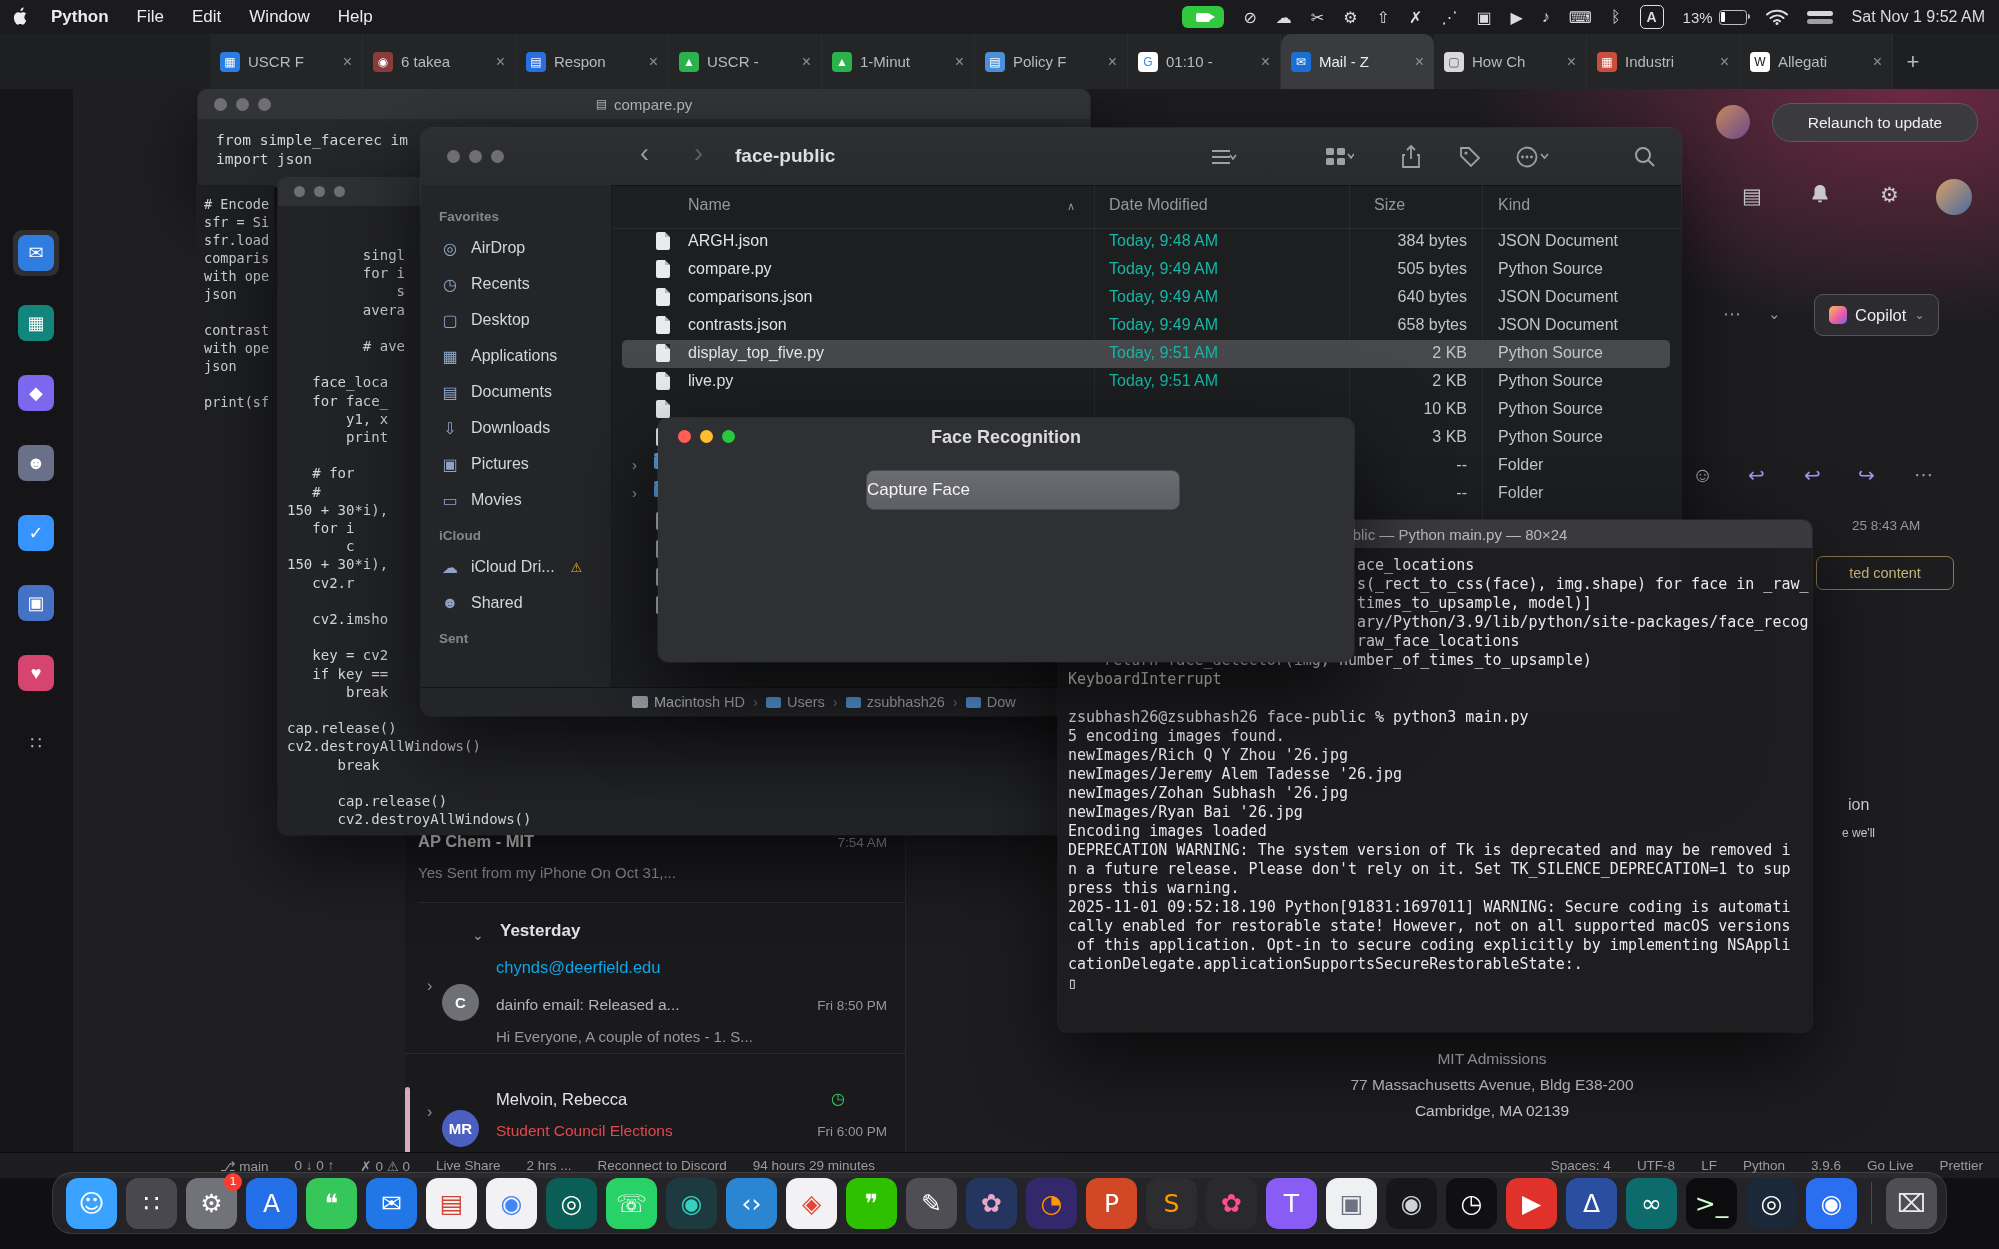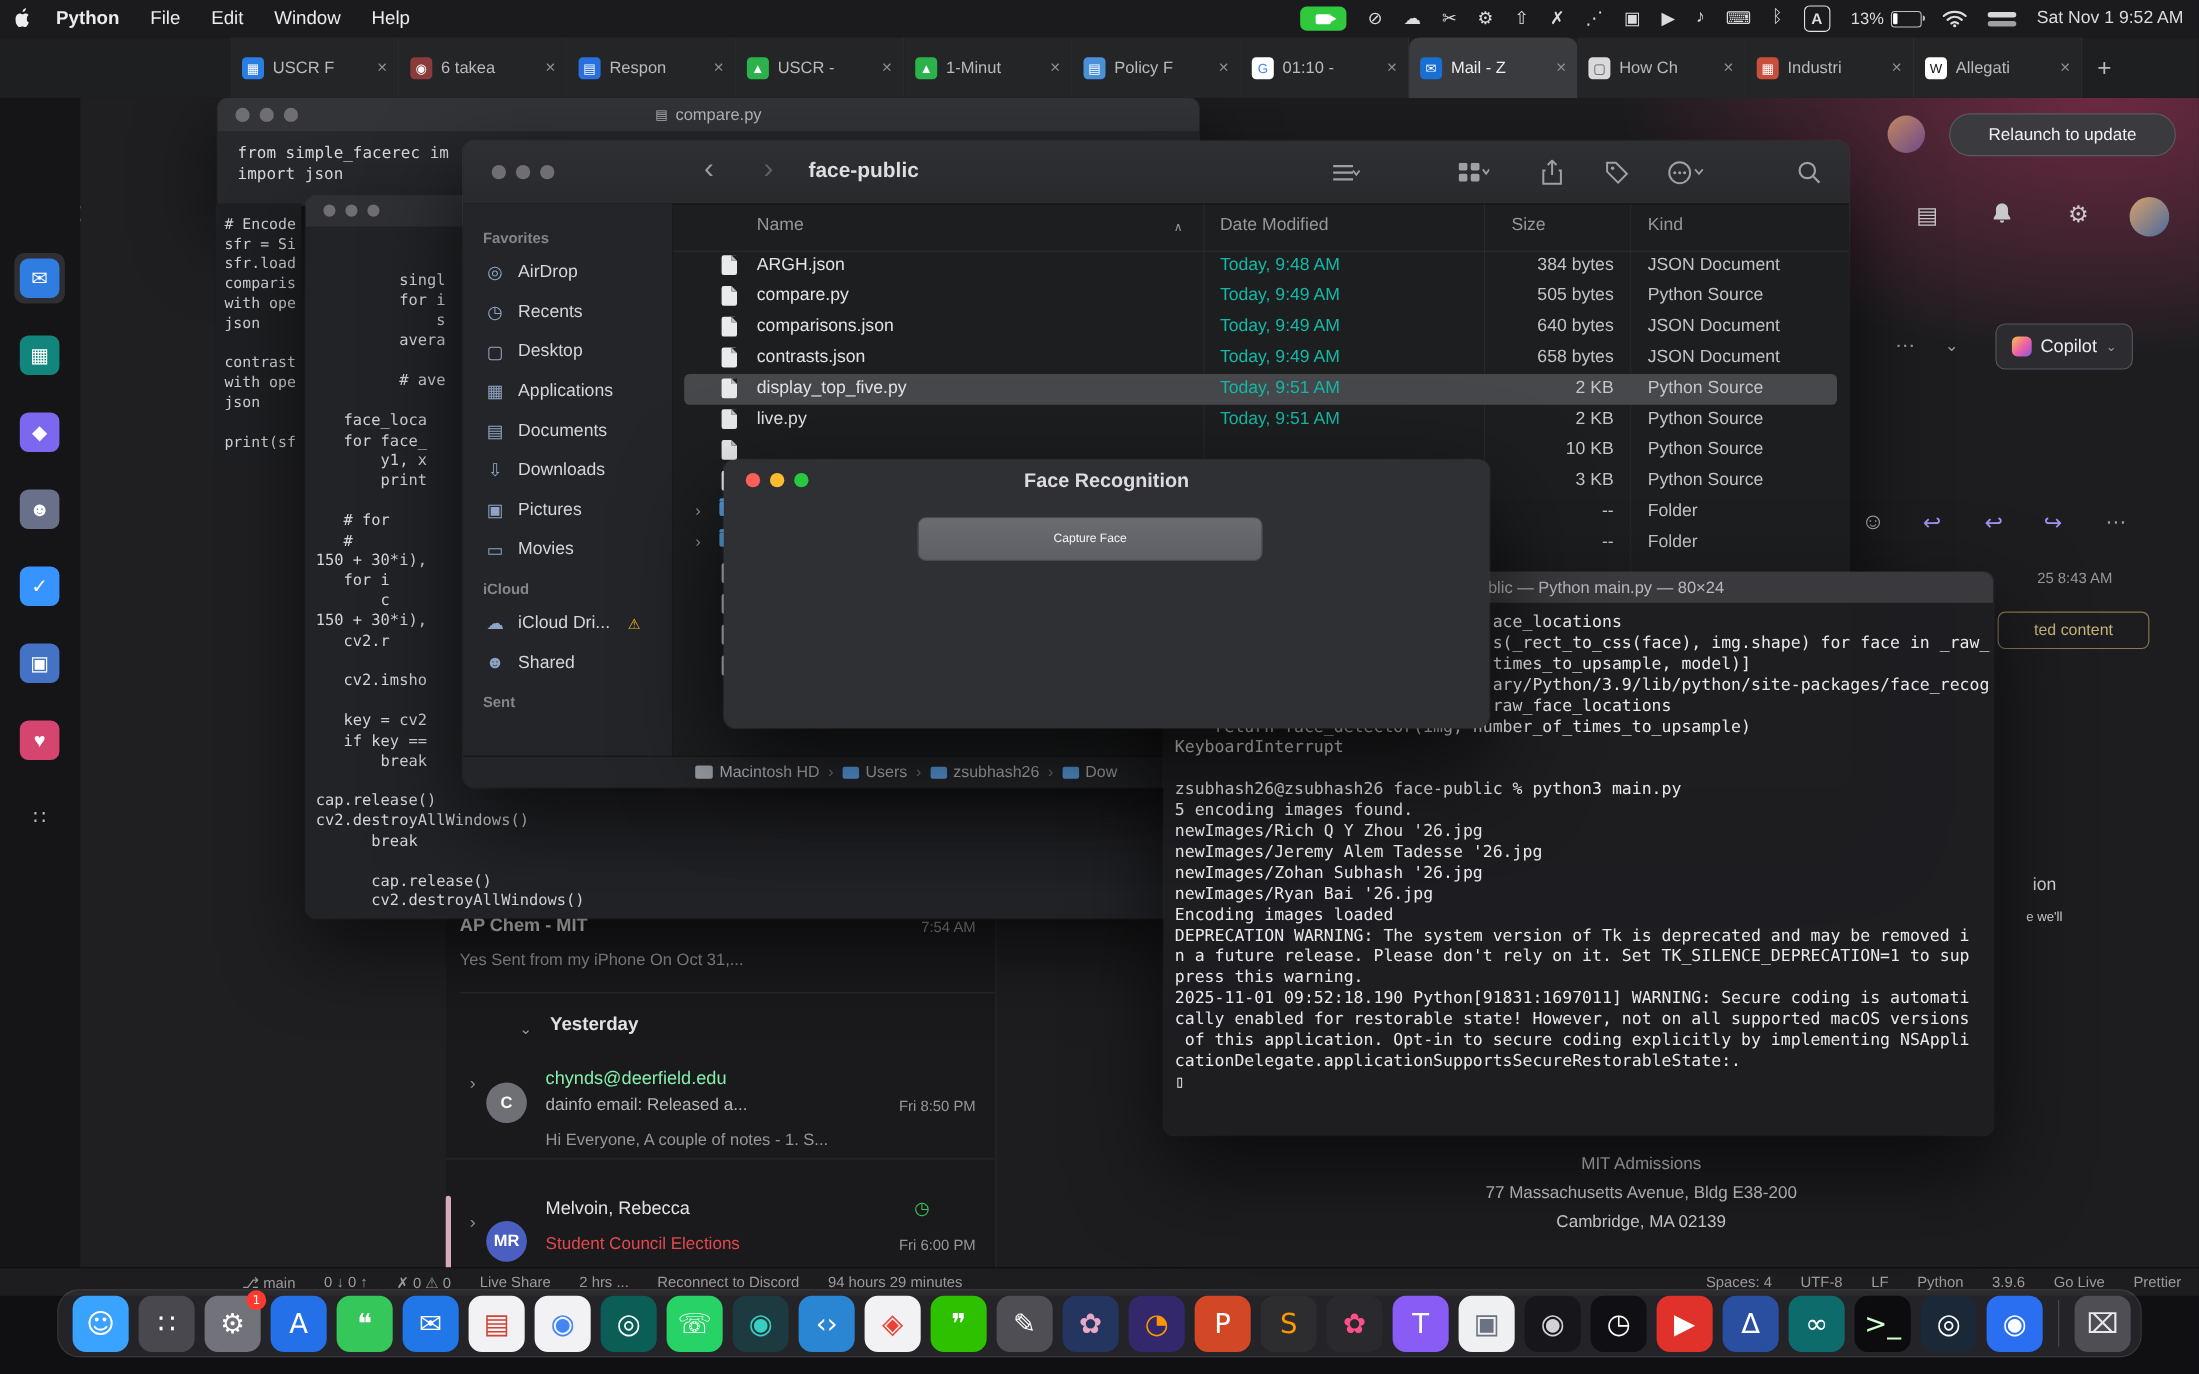--- a/index.html
+++ b/index.html
@@ -124,23 +124,23 @@
          display:flex;align-items:center;padding-left:211px;font-size:14.5px;color:#b6b7ba;gap:8px}
   .pseg{display:flex;align-items:center;gap:6px;white-space:nowrap}
   .psep{color:#77787b}
   .pfold{width:15px;height:11px;background:#5ba3e8;border-radius:2px;display:inline-block}
   .phd{width:16px;height:12px;background:#9aa0a8;border-radius:2px;display:inline-block}
 
   
   #dialog{left:658px;top:418px;width:696px;height:244px;background:#2f3033;z-index:50;border-radius:11px;
           box-shadow:0 34px 90px rgba(0,0,0,.7),0 0 0 1px rgba(255,255,255,.09)}
   #dlgtitle{position:absolute;left:0;top:9px;right:0;text-align:center;font-size:18px;font-weight:600;color:#dcdcdf}
-  #capture{position:absolute;left:176px;top:52px;width:312px;height:38px;border-radius:8px;
+  #capture{position:absolute;left:208px;top:52px;width:312px;height:38px;border-radius:8px;
            background:linear-gradient(#6b6c71,#5e5f64);border:1px solid #4a4a4f;
-           display:flex;align-items:center;justify-content:center;font-size:11px;color:#f4f4f6}
+           display:flex;align-items:center;font-size:17px;color:#f4f4f6}
 
   
   #terminal{left:1058px;top:520px;width:754px;height:512px;background:rgba(30,30,33,.97);z-index:40;border-radius:9px;
             box-shadow:0 30px 80px rgba(0,0,0,.65),0 0 0 1px rgba(255,255,255,.08);overflow:hidden}
   #tbar{position:absolute;left:0;top:0;right:0;height:28px;background:#3a3a3e;display:flex;align-items:center;justify-content:center;
         color:#b9b9bd;font-size:15px}
   #tlines{position:absolute;left:10px;top:36px;font-size:15px;line-height:19px;color:#e9e9eb}
 
   
   #statusbar{left:0;top:1152px;width:1999px;height:26px;background:#1d1d20;border-top:1px solid #0c0c0e;z-index:2;
@@ -301,21 +301,21 @@
   <div class="abs" style="left:13px;top:741px;right:0;height:72px;border-bottom:1px solid #2b2b2e">
     <div class="mrow-sub abs" style="left:0;top:2px">AP Chem - MIT</div>
     <div class="mtime abs" style="right:18px;top:5px">7:54 AM</div>
     <div class="mrow-prev abs" style="left:0;top:34px;width:440px">Yes Sent from my iPhone On Oct 31,...</div>
   </div>
   <span class="abs" style="left:67px;top:838px;font-size:14px;color:#9a9b9e">⌄</span>
   <span class="abs" style="left:95px;top:832px;font-size:17px;font-weight:700;color:#e4e4e6">Yesterday</span>
   <div class="abs" style="left:0;top:868px;right:0;height:96px;border-bottom:1px solid #2b2b2e">
     <span class="abs" style="left:22px;top:20px;font-size:16px;color:#8f9094">›</span>
     <div class="avatar abs" style="left:37px;top:27px;width:37px;height:37px;background:#6f7075">C</div>
-    <div class="abs" style="left:91px;top:14px;font-size:16.5px;color:#86efac">chynds@deerfield.edu</div>
+    <div class="abs" style="left:91px;top:1px;font-size:16.5px;color:#0ea5e9">chynds@deerfield.edu</div>
     <div class="abs" style="left:91px;top:39px;font-size:15.5px;color:#b3b4b8">dainfo email: Released a...</div>
     <div class="mtime abs" style="right:18px;top:41px">Fri 8:50 PM</div>
     <div class="mrow-prev abs" style="left:91px;top:71px;width:380px">Hi Everyone, A couple of notes - 1. S...</div>
   </div>
   <div class="abs" style="left:0;top:994px;right:0;height:96px">
     <div class="abs" style="left:0;top:4px;width:5px;height:80px;background:#d8aabe;border-radius:3px"></div>
     <span class="abs" style="left:22px;top:20px;font-size:16px;color:#8f9094">›</span>
     <div class="avatar abs" style="left:37px;top:27px;width:37px;height:37px;background:#4a5fc0">MR</div>
     <div class="abs" style="left:91px;top:7px;font-size:16.5px;color:#e3e3e5">Melvoin, Rebecca</div>
     <div class="abs" style="left:91px;top:39px;font-size:15.5px;color:#e5484d">Student Council Elections</div>

